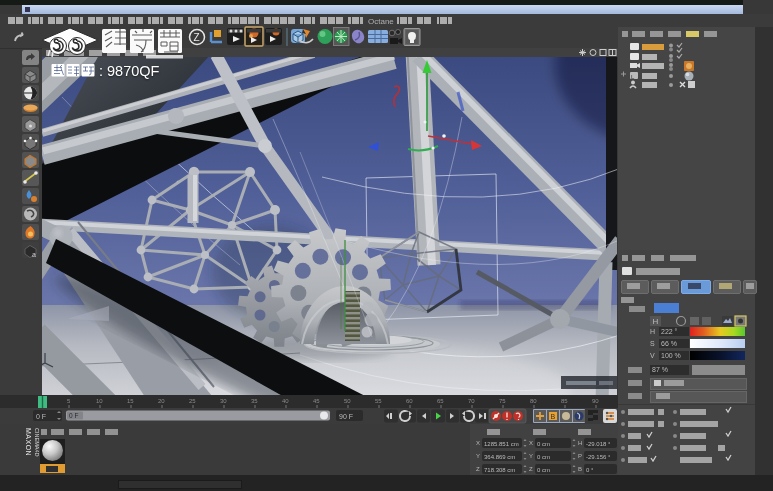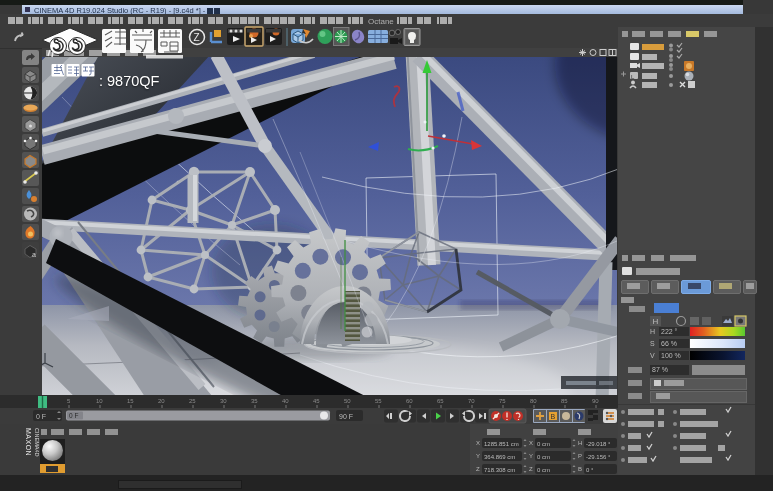--- a/index.html
+++ b/index.html
@@ -7,21 +7,20 @@
 .abs{position:absolute;}
 .zh{position:absolute;background:#bdbdbd;opacity:.68;}
 </style></head>
 <body>
 <div id="app">
 
 <div class="abs" style="left:0;top:0;width:743px;height:5px;background:#161a16;"></div>
 
 <div class="abs" style="left:22px;top:5px;width:721px;height:9px;background:linear-gradient(#c9d7f0,#a4badd);"></div>
 <div class="abs" style="left:25px;top:7px;width:5px;height:5px;background:#335;"></div>
-<div class="abs" style="left:34px;top:5.5px;font-size:7.5px;line-height:9px;color:#20304a;letter-spacing:0;">CINEMA 4D R19.024 Studio (RC - R19) - [9.c4d *] - <span style="display:inline-block;width:6px;height:6px;background:#20304a;vertical-align:-1px;"></span><span style="display:inline-block;width:6px;height:6px;background:#20304a;vertical-align:-1px;margin-left:1px;"></span></div>
 
 <div class="abs" style="left:0;top:14px;width:773px;height:12px;background:#3b3b3b;"></div>
 <div id="menubar">
 <svg class="abs" style="left:0;top:14px" width="470" height="12">
 <g fill="#c2c2c2" opacity="0.85">
 <rect x="8" y="3" width="15" height="7" fill="url(#mg)"></rect>
           <rect x="28" y="3" width="15" height="7" fill="url(#mg)"></rect>
           <rect x="48" y="3" width="15" height="7" fill="url(#mg)"></rect>
           <rect x="68" y="3" width="15" height="7" fill="url(#mg)"></rect>
           <rect x="88" y="3" width="15" height="7" fill="url(#mg)"></rect>
@@ -739,16 +738,16 @@
 <rect x="0.5" y="2" width="13" height="12.5" rx="1"></rect>
 <rect x="15.5" y="2" width="13" height="12.5" rx="1"></rect>
 <rect x="30.5" y="2" width="13" height="12.5" rx="1"></rect>
 </g>
 <g stroke="rgba(70,90,140,0.8)" stroke-width="0.9" fill="none">
 <path d="M 3,5.5 h 8 M 3,8.5 h 8 M 3,11.5 h 6 M 6,2.5 v 7 M 10,6 l 2.5,7 M 11,3 l -2,2"></path>
 <path d="M 17,5 h 4 M 17,8 h 4 M 17,11 h 4 M 23,5 h 5 M 23,8 h 5 M 23,11.5 h 5 M 25.5,5 v 9"></path>
 <path d="M 32,5 h 5 M 34.5,5 v 4 M 32,9 h 5 M 38,5 h 5 M 40,5 v 6 q 0,2 -2,2 M 38,9 h 5"></path>
 </g>
 </svg>
-<span style="position:absolute;left:48px;top:12px;font-size:14.5px;color:#ffffff;font-family:'Liberation Sans';">: 9870QF</span>
+<span style="position:absolute;left:48px;top:2px;font-size:14.5px;color:#ffffff;font-family:'Liberation Sans';">: 9870QF</span>
 </div>
 </div>
 
 </div>
 </body></html>

